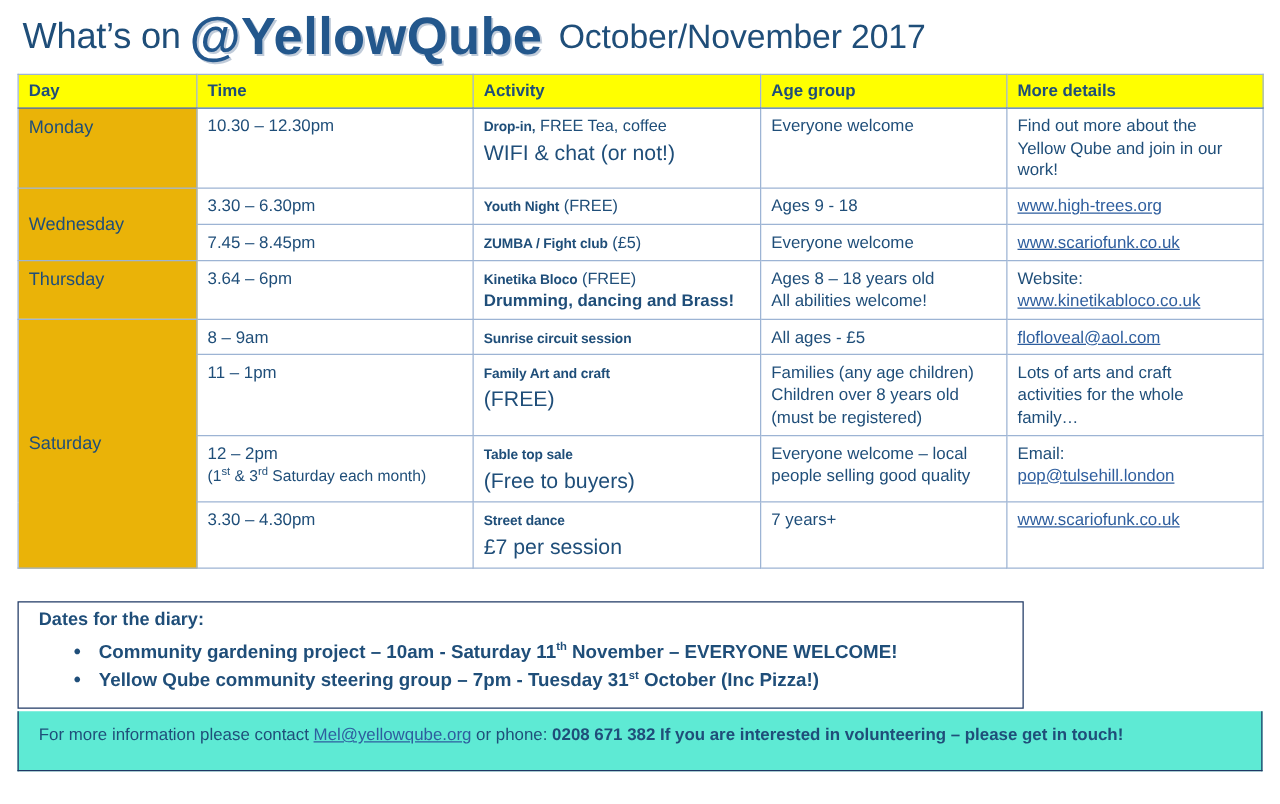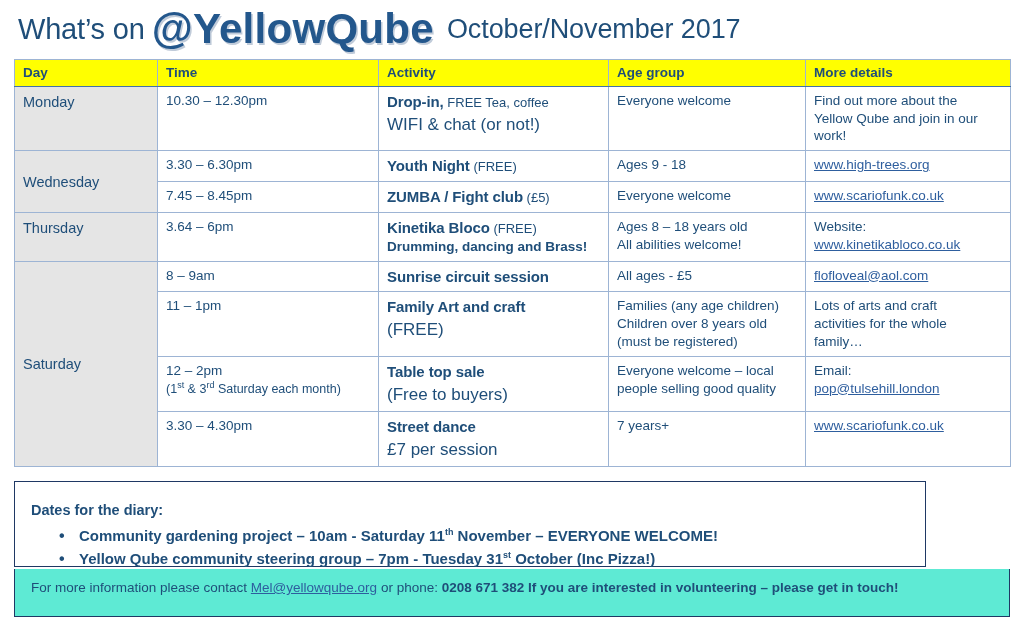--- a/index.html
+++ b/index.html
@@ -74,30 +74,30 @@
     padding-top: 4px; padding-bottom: 4px;
     border-bottom: 1px solid #4472A8;
   }
   col.c-day   { width: 143px; }
   col.c-time  { width: 221px; }
   col.c-act   { width: 230px; }
   col.c-age   { width: 197px; }
   col.c-more  { width: 205px; }
 
   td.day-cell {
-    background: #e5e5e5;
+    background: #eab308;
     font-size: 14.5px;
     vertical-align: top;
     padding-top: 6px;
   }
   td.day-cell.mid { vertical-align: middle; }
 
   .act-main {
     font-weight: bold;
-    font-size: 15px;
+    font-size: 11px;
     letter-spacing: -0.1px;
   }
   .act-sub {
     font-weight: 400;
     font-size: 13px;
   }
   .act-sub2 {
     font-weight: bold;
     font-size: 13.5px;
     display: block;
@@ -112,24 +112,24 @@
     color: #2E5E9E;
     text-decoration: underline;
   }
   .sup { font-size: 9px; vertical-align: super; }
   .small-note { font-size: 12.5px; display: block; }
 
   
   .diary {
     position: absolute;
     left: 14px; top: 481px;
-    width: 912px; height: 86px;
+    width: 805px; height: 86px;
     border: 1.5px solid #1F3864;
     background: #ffffff;
-    padding: 20px 14px 0 16px;
+    padding: 6px 14px 0 16px;
   }
   .diary-title {
     color: #1F4E79;
     font-weight: bold;
     font-size: 14.5px;
     margin-bottom: 6px;
   }
   .diary ul {
     margin: 0; padding: 0 0 0 48px;
     list-style: none;

